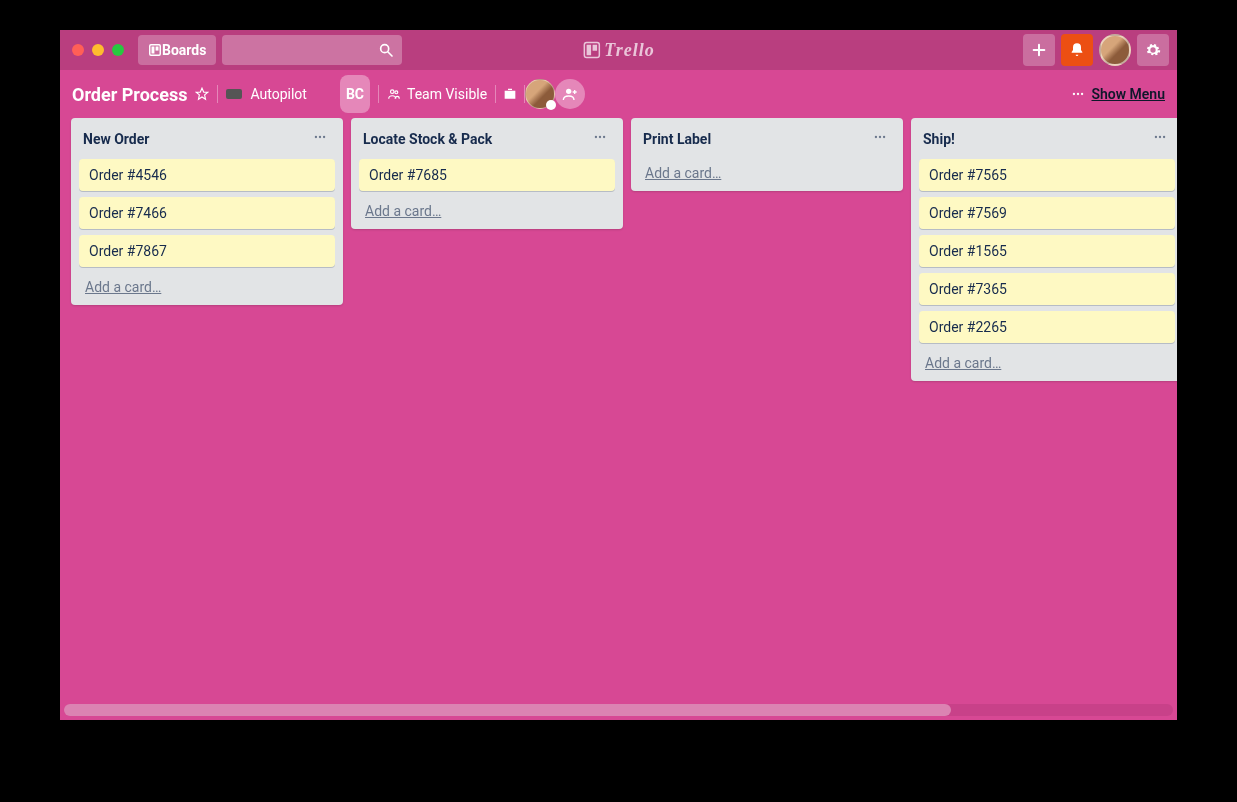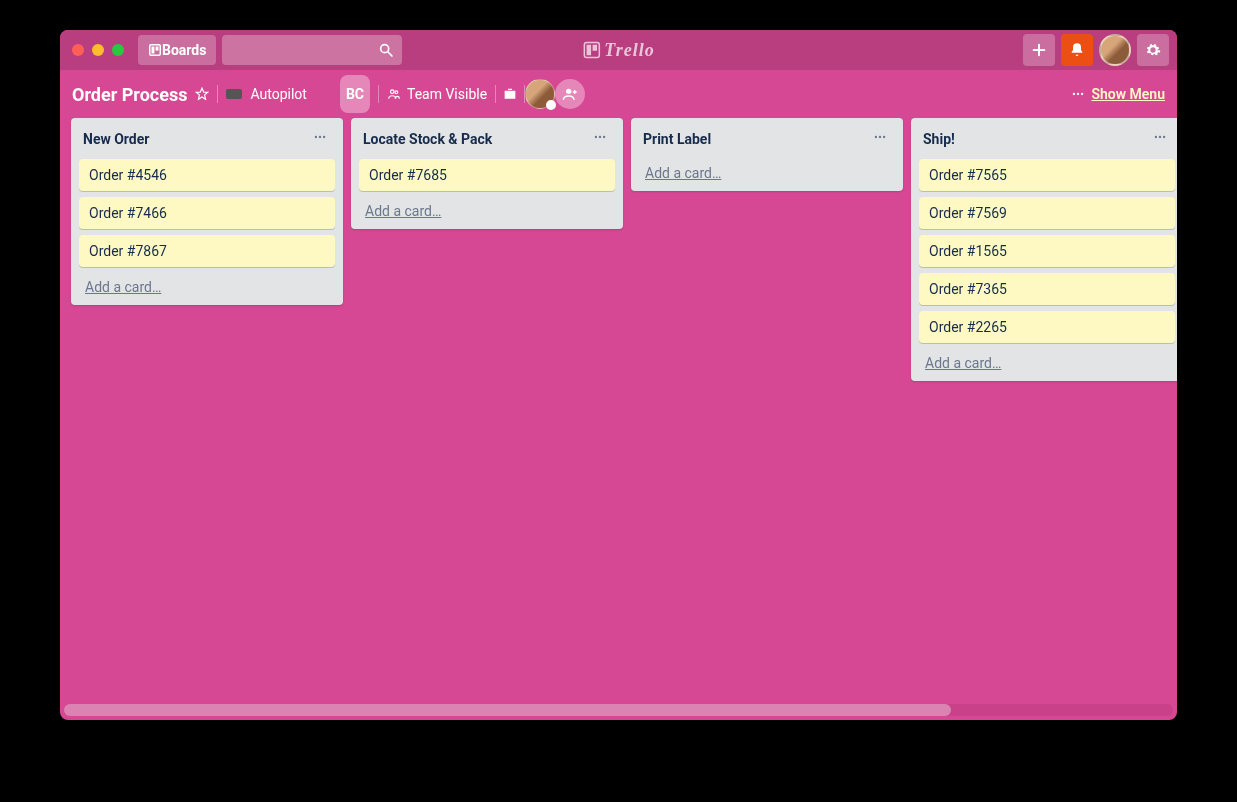--- a/index.html
+++ b/index.html
@@ -7,21 +7,21 @@
   body {
     background:#000;
     font-family:-apple-system,BlinkMacSystemFont,"Segoe UI",Roboto,Helvetica,Arial,sans-serif;
     font-size:14px;
     display:flex; align-items:flex-start; justify-content:center;
     padding:30px 60px;
   }
   .window {
     width:1117px; height:690px;
     background:#d74894;
-    border-radius:8px;
+    border-radius:0;
     overflow:hidden;
     display:flex; flex-direction:column;
     box-shadow:0 10px 40px rgba(0,0,0,.5);
   }
   
   .topbar {
     height:40px;
     background:#b93e7f;
     display:flex; align-items:center;
     padding:0 6px;
@@ -67,21 +67,21 @@
     color:#fff;
   }
   .bhsep { width:1px; height:18px; background:rgba(255,255,255,.35); }
   .badge {
     font-size:14px; background:rgba(255,255,255,.35); border-radius:8px; padding:11px 6px; font-weight:700;margin-left:27px;
   }
   .miniavatar{width:30px;height:30px;border-radius:50%;background:linear-gradient(135deg,#d6a57a 40%,#8c5b3a 60%);position:relative;cursor:pointer;border:1px solid rgba(255,255,255,.4)}
   .miniavatar::after{content:"";position:absolute;right:-2px;bottom:-2px;width:10px;height:10px;border-radius:50%;background:#fff}
   .addmember{width:30px;height:30px;border-radius:50%;background:rgba(255,255,255,.35);display:flex;align-items:center;justify-content:center;cursor:pointer}
   .spacer{flex:1}
-  .showmenu{color:#fef9c3; text-decoration:underline; font-weight:600; cursor:pointer; display:flex; align-items:center; gap:6px}
+  .showmenu{color:#0f172a; text-decoration:underline; font-weight:600; cursor:pointer; display:flex; align-items:center; gap:6px}
   
   .canvas {
     flex:1; padding:0 8px 8px 11px; display:flex; gap:8px; overflow-x:auto; align-items:flex-start;
   }
   .list {
     width:272px; flex-shrink:0;
     background:#e2e4e6; border-radius:4px;
     padding:8px; display:flex; flex-direction:column; gap:6px;
     box-shadow:0 1px 2px rgba(0,0,0,.15);
   }

